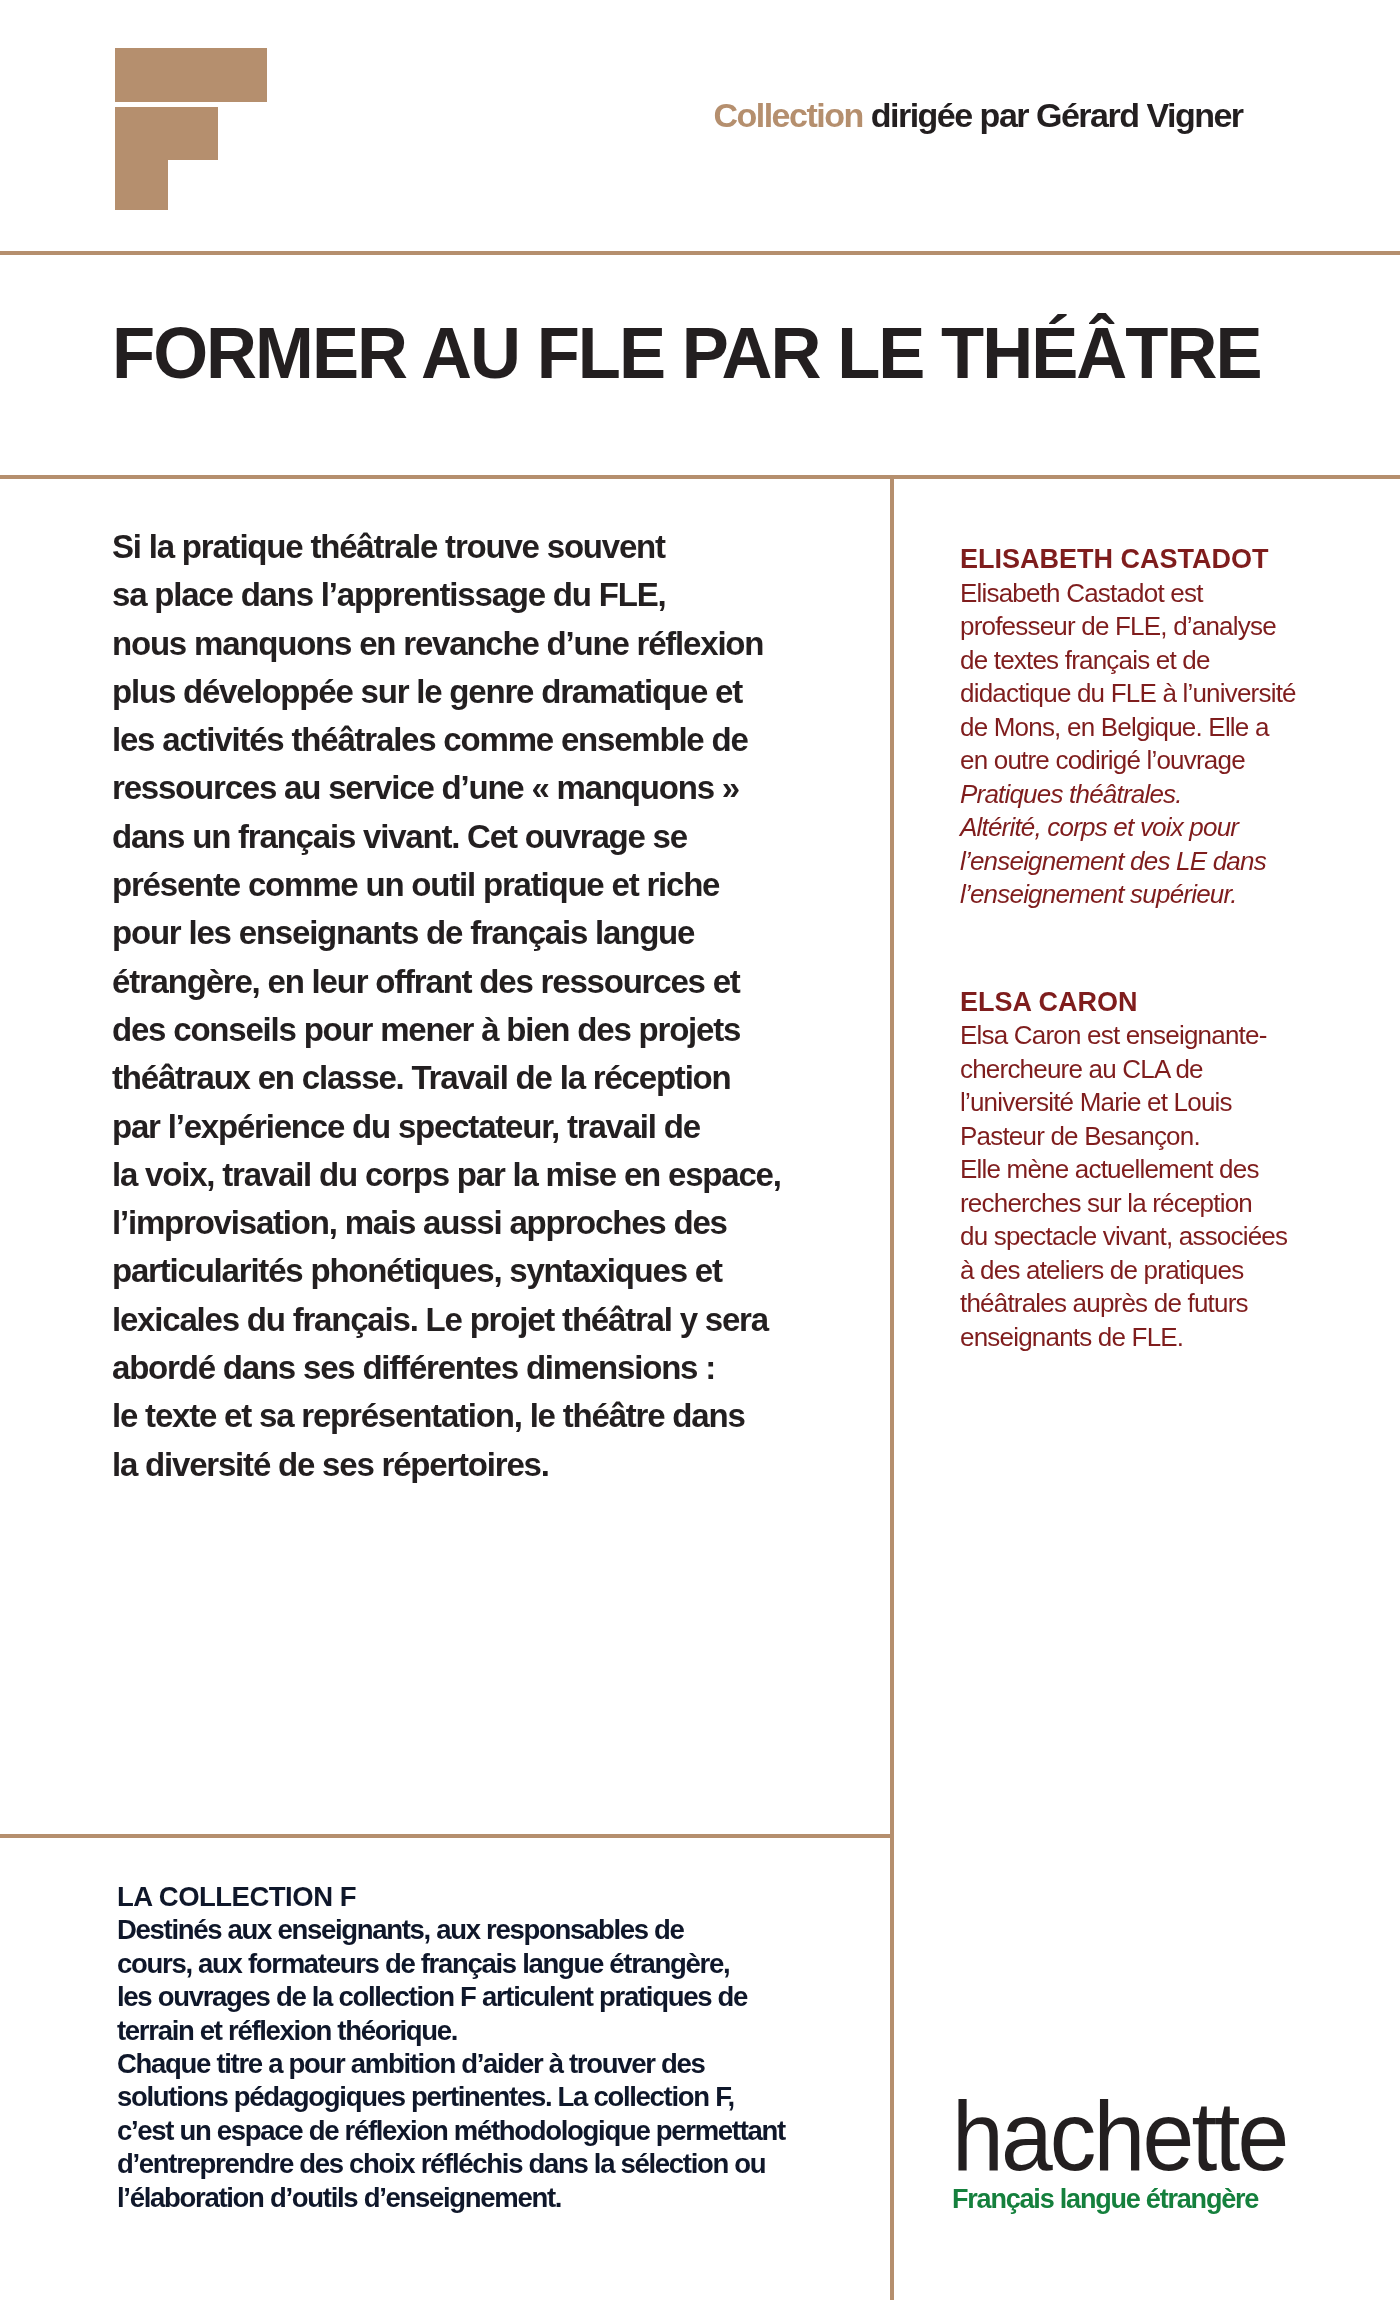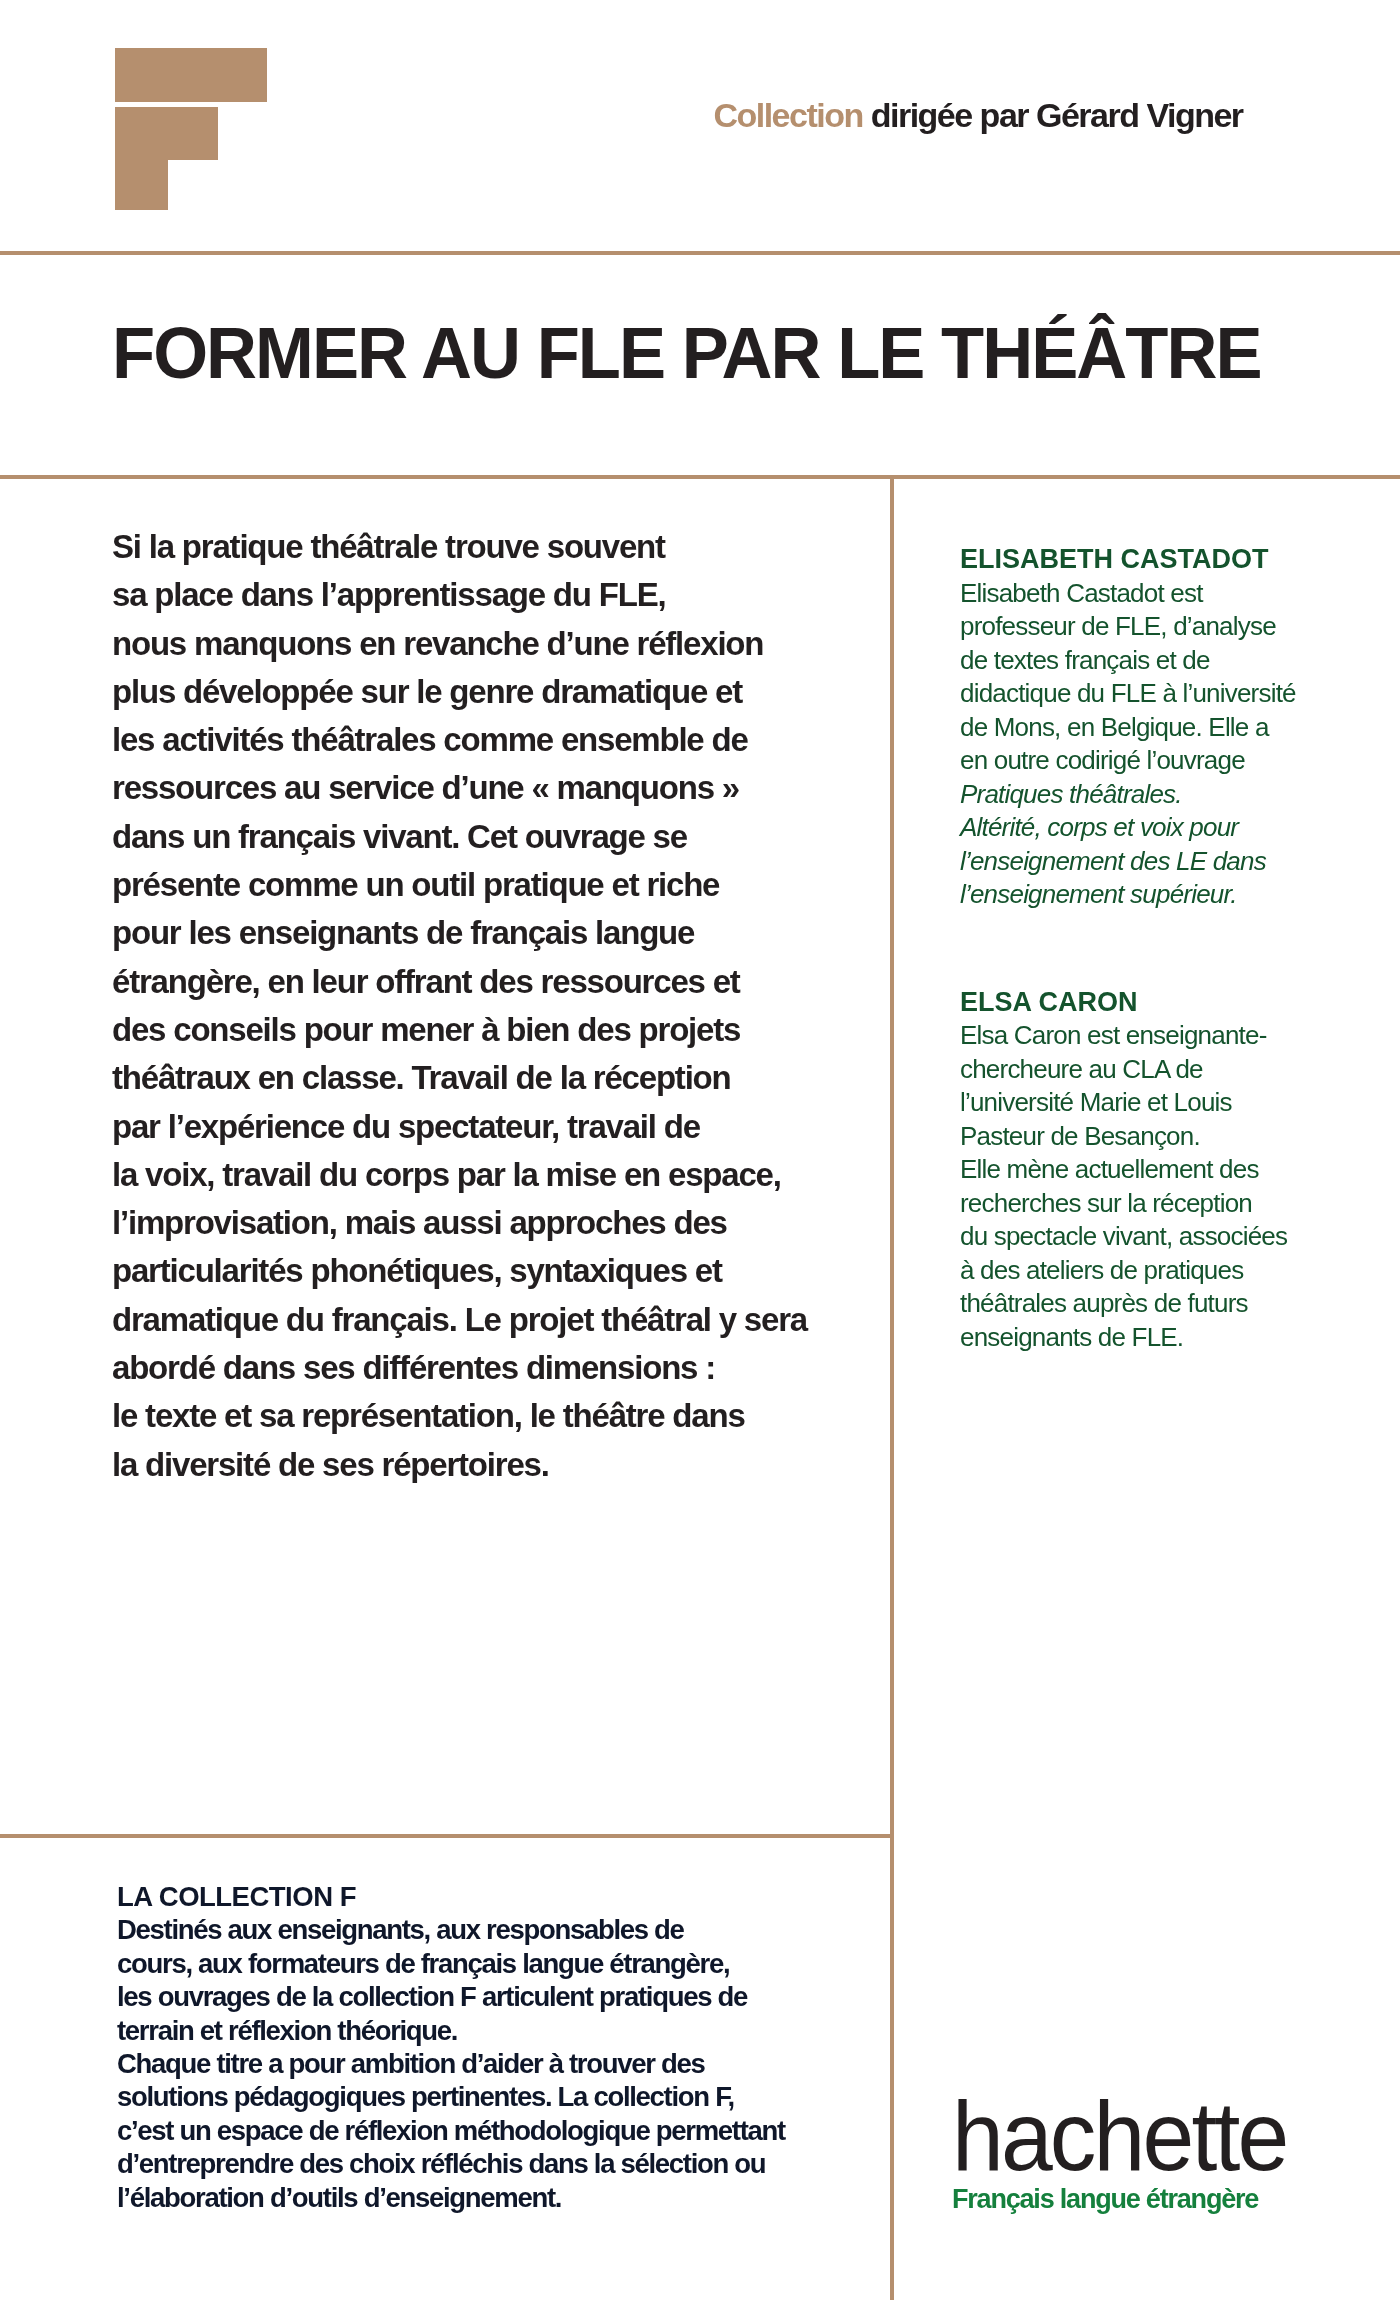--- a/index.html
+++ b/index.html
@@ -5,21 +5,21 @@
   html, body { margin: 0; padding: 0; background: #ffffff; }
   body { width: 1400px; height: 2300px; position: relative; overflow: hidden; font-family: "Liberation Sans", sans-serif; color: #231f20; }
   .rule { position: absolute; background: #b58f6e; }
   .logo-part { position: absolute; background: #b58f6e; }
   .series { position: absolute; left: 640px; top: 96px; width: 676px; text-align: center; font-size: 34px; font-weight: bold; letter-spacing: -1.5px; white-space: nowrap; }
   .series .accent { color: #b58f6e; }
   .series .dark { color: #231f20; }
   .title { position: absolute; left: 112px; top: 312px; font-size: 72px; font-weight: bold; letter-spacing: -2px; color: #231f20; white-space: nowrap; transform: scaleX(0.98); transform-origin: left top; }
   .summary { position: absolute; left: 112px; top: 523px; width: 760px; font-size: 33px; line-height: 48.3px; color: #231f20; letter-spacing: -1.2px; font-weight: 600; }
   .summary .ln { display: block; white-space: nowrap; }
-  .authors { position: absolute; left: 960px; top: 543px; width: 420px; font-size: 26px; line-height: 33.5px; color: #14532d; letter-spacing: -0.8px; }
+  .authors { position: absolute; left: 960px; top: 543px; width: 420px; font-size: 26px; line-height: 33.5px; color: #7f1d1d; letter-spacing: -0.8px; }
   .authors .ln { display: block; white-space: nowrap; }
   .authors .name { font-weight: bold; letter-spacing: 0px; font-size: 27px; }
   .authors .it { font-style: italic; }
   .author-block { margin-bottom: 74px; }
   .collection { position: absolute; left: 117px; top: 1880px; width: 760px; color: #0f172a; font-size: 27.5px; line-height: 33.4px; letter-spacing: -1.3px; font-weight: bold; }
   .collection .ln { display: block; white-space: nowrap; }
   .collection .heading { letter-spacing: -0.5px; }
   .publisher { position: absolute; left: 952px; top: 2086px; width: 360px; }
   .publisher .brand { display: block; font-size: 98px; line-height: 100px; letter-spacing: -3px; color: #231f20; font-weight: normal; transform: scaleX(0.95); transform-origin: left top; }
   .publisher .sub { display: block; font-size: 27px; font-weight: bold; letter-spacing: -1.2px; color: #15803d; margin-top: -2px; white-space: nowrap; }
@@ -55,21 +55,21 @@
     <span class="ln">dans un français vivant. Cet ouvrage se</span>
     <span class="ln">présente comme un outil pratique et riche</span>
     <span class="ln">pour les enseignants de français langue</span>
     <span class="ln">étrangère, en leur offrant des ressources et</span>
     <span class="ln">des conseils pour mener à bien des projets</span>
     <span class="ln">théâtraux en classe. Travail de la réception</span>
     <span class="ln">par l’expérience du spectateur, travail de</span>
     <span class="ln">la voix, travail du corps par la mise en espace,</span>
     <span class="ln">l’improvisation, mais aussi approches des</span>
     <span class="ln">particularités phonétiques, syntaxiques et</span>
-    <span class="ln">dramatique du français. Le projet théâtral y sera</span>
+    <span class="ln">lexicales du français. Le projet théâtral y sera</span>
     <span class="ln">abordé dans ses différentes dimensions :</span>
     <span class="ln">le texte et sa représentation, le théâtre dans</span>
     <span class="ln">la diversité de ses répertoires.</span>
   </div>
 
 <div class="authors">
   <div class="author-block" id="author0">
     <span class="ln name">ELISABETH CASTADOT</span>
   <span class="ln">Elisabeth Castadot est</span>
       <span class="ln">professeur de FLE, d’analyse</span>

